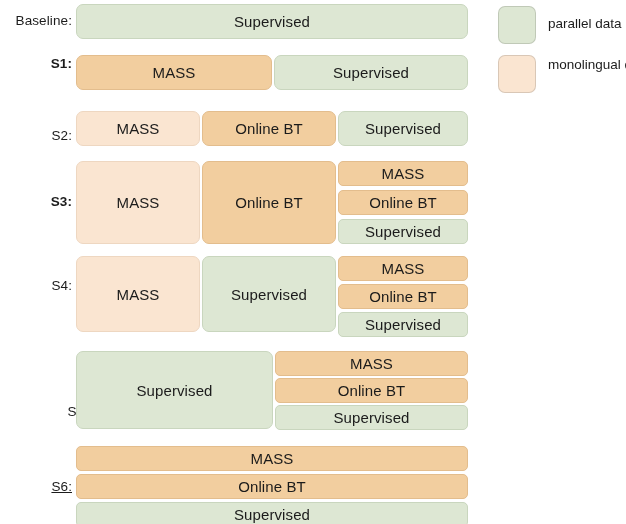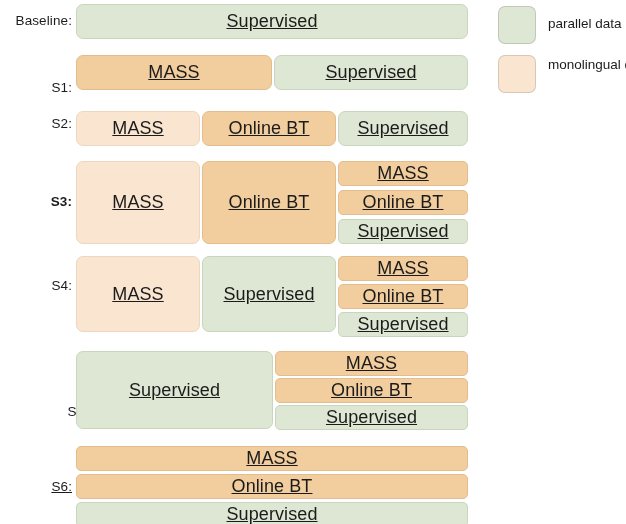--- a/index.html
+++ b/index.html
@@ -34,25 +34,24 @@
 
   
   .box {
     position: absolute;
     box-sizing: border-box;
     border-radius: 7px;
     border: 1px solid rgba(0,0,0,0.13);
     display: flex;
     align-items: center;
     justify-content: center;
-    font-size: 18px;
+    font-size: 15px;
     color: #1b1b1b;
     white-space: nowrap;
     letter-spacing: 0.1px;
-    text-decoration: underline;
   }
   .box.flat { border-radius: 5px; }
 
   .c-parallel    { background: #dde7d3; border-color: #c9d6be; }
   .c-mono-light  { background: #fae5d1; border-color: #eed7c1; }
   .c-mono-dark   { background: #f2ce9f; border-color: #e3bd8d; }
 
   
   .legend-swatch {
     position: absolute;
@@ -71,25 +70,25 @@
   }
 </style>
 </head>
 <body>
 
 <div id="figure">
 
   <div class="row-label" style="top:13px;">Baseline:</div>
   <div class="box c-parallel" style="left:76px; top:4px; width:392px; height:35px;">Supervised</div>
 
-  <div class="row-label" style="top:80px;">S1:</div>
+  <div class="row-label" style="top:56px;font-weight:bold;">S1:</div>
   <div class="box c-mono-dark" style="left:76px; top:55px; width:196px; height:35px;">MASS</div>
   <div class="box c-parallel" style="left:274px; top:55px; width:194px; height:35px;">Supervised</div>
 
-  <div class="row-label" style="top:116px;">S2:</div>
+  <div class="row-label" style="top:128px;">S2:</div>
   <div class="box c-mono-light" style="left:76px; top:111px; width:124px; height:35px;">MASS</div>
   <div class="box c-mono-dark" style="left:202px; top:111px; width:134px; height:35px;">Online BT</div>
   <div class="box c-parallel" style="left:338px; top:111px; width:130px; height:35px;">Supervised</div>
 
   <div class="row-label" style="top:194px;font-weight:bold;">S3:</div>
   <div class="box c-mono-light" style="left:76px; top:161px; width:124px; height:83px;">MASS</div>
   <div class="box c-mono-dark" style="left:202px; top:161px; width:134px; height:83px;">Online BT</div>
   <div class="box flat c-mono-dark" style="left:338px; top:161px; width:130px; height:25px;">MASS</div>
   <div class="box flat c-mono-dark" style="left:338px; top:190px; width:130px; height:25px;">Online BT</div>
   <div class="box flat c-parallel" style="left:338px; top:219px; width:130px; height:25px;">Supervised</div>

